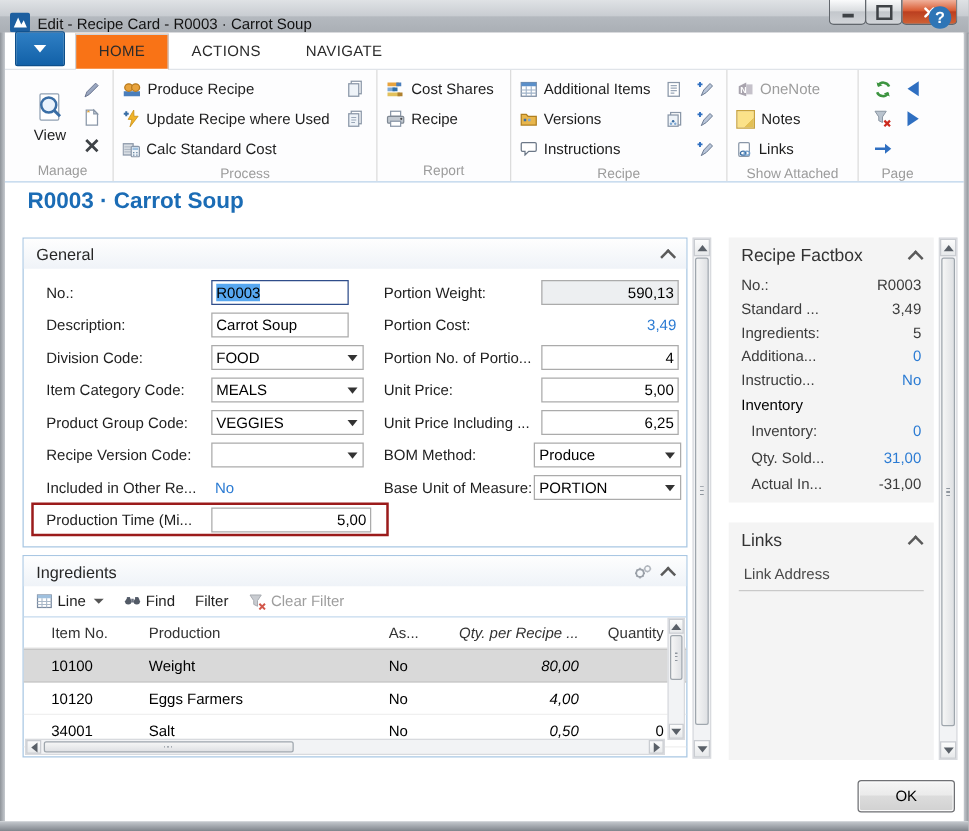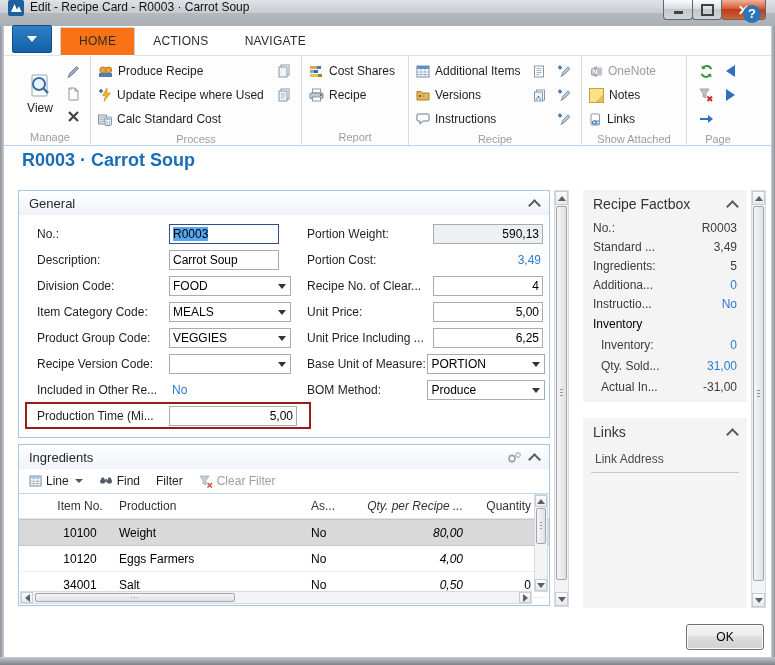--- a/index.html
+++ b/index.html
@@ -1,20 +1,20 @@
 <!DOCTYPE html>
 <html><head>
 <meta charset="utf-8">
 <style>
   html,body{margin:0;padding:0;background:#e8e8e8;font-family:"Liberation Sans",sans-serif;}
   .window{position:relative;width:775px;height:665px;background:#fff;box-shadow:0 0 0 1px #4d5257;overflow:hidden;}
   
   .titlebar{position:absolute;left:0;top:0;width:775px;height:26px;
     background:linear-gradient(#dfe2e5,#c9cdd2 48%,#b4b9bf 52%,#aaafb5);
-    border-bottom:1px solid #8f949a;display:flex;align-items:flex-start;}
+    border-bottom:1px solid #8f949a;display:flex;align-items:flex-end;}
   .frame-l{position:absolute;left:0;top:26px;width:4px;height:631px;background:linear-gradient(90deg,#8f949a,#c6cacf);}
   .frame-r{position:absolute;right:0;top:26px;width:4px;height:631px;background:linear-gradient(90deg,#c6cacf,#8f949a);}
   .frame-b{position:absolute;left:0;top:657px;width:775px;height:8px;background:linear-gradient(#c6cacf,#7e838a);}
   .client-bg{position:absolute;left:4px;top:26px;width:767px;height:631px;background:#fff;}
   .navlogo{width:16px;height:16px;margin:0 6px 0 8px;display:inline-block;}
   .title{font-size:12px;color:#121212;}
   .winbtns{position:absolute;left:664px;top:0;display:flex;}
   .wbtn{height:19px;border:1px solid #62676d;border-top:none;border-radius:0 0 4px 4px;margin-left:-1px;
     background:linear-gradient(#fafbfc,#dadde0 45%,#c3c7cc 50%,#d2d5d9);display:flex;align-items:center;justify-content:center;cursor:pointer;}
   .wbtn.min,.wbtn.max{width:28px;}
@@ -72,21 +72,21 @@
   .linkval{color:#2b7bd3;font-size:12px;cursor:pointer;}
   .novalbox{width:108px;font-size:12px;text-align:right;color:#2b7bd3;padding-right:4px;cursor:pointer;}
   .redbox{position:absolute;left:-12px;right:-6px;top:-4px;bottom:-3px;border:2px solid #9b1b1b;pointer-events:none;}
   .pt-field{width:120px;}
   
   .ing-toolbar{height:24px;display:flex;align-items:center;gap:16px;padding:0 10px;font-size:12px;color:#1f1f1f;border-bottom:1px solid #c5daee;}
   .titem{display:flex;align-items:center;gap:4px;cursor:pointer;white-space:nowrap;}
   .titem.disabled{color:#9e9e9e;cursor:default;}
   .tcaret{width:0;height:0;border-left:4px solid transparent;border-right:4px solid transparent;border-top:4px solid #555;margin-left:2px;}
   .tbl-head{height:24px;display:flex;align-items:center;padding-left:22px;font-size:12px;color:#333;border-bottom:1px solid #e3e3e3;}
-  .c-item{width:78px;text-align:center;}.c-desc{width:192px;}.c-as{width:36px;}.c-qty{width:116px;text-align:right;padding-right:6px;font-style:italic;}.c-quan{width:62px;text-align:right;overflow:hidden;white-space:nowrap;}
+  .c-item{width:78px;}.c-desc{width:192px;}.c-as{width:36px;}.c-qty{width:116px;text-align:right;padding-right:6px;font-style:italic;}.c-quan{width:62px;text-align:right;overflow:hidden;white-space:nowrap;}
   .irow{height:25px;display:flex;align-items:center;padding-left:22px;font-size:12px;color:#000;border-bottom:1px solid #f0f0f0;cursor:pointer;}
   .irow.selected{background:#d9d9d9;border-top:1px solid #c6c6c6;border-bottom:1px solid #c6c6c6;}
   
   .sb{position:absolute;background:#f2f3f5;border:1px solid #d8dade;box-sizing:border-box;}
   .sb-btn{position:absolute;display:flex;align-items:center;justify-content:center;cursor:pointer;background:linear-gradient(#fcfcfc,#e7e9eb);border:1px solid #c9ccd1;box-sizing:border-box;}
   .ar-u{width:0;height:0;border-left:4px solid transparent;border-right:4px solid transparent;border-bottom:5px solid #5a6068;}
   .ar-d{width:0;height:0;border-left:4px solid transparent;border-right:4px solid transparent;border-top:5px solid #5a6068;}
   .ar-l{width:0;height:0;border-top:4px solid transparent;border-bottom:4px solid transparent;border-right:5px solid #5a6068;}
   .ar-r{width:0;height:0;border-top:4px solid transparent;border-bottom:4px solid transparent;border-left:5px solid #5a6068;}
   .vthumb{position:absolute;left:1px;right:1px;background:linear-gradient(90deg,#f6f6f6,#dfe1e4);border:1px solid #9fa6ad;border-radius:2px;cursor:grab;}
@@ -483,47 +483,47 @@
             <span class="glab">Portion Weight:</span>
           <span class="gfield num disabled">
               <span>590,13</span>
             </span>
           </div>
         <div class="grow">
             <span class="glab">Portion Cost:</span>
           <span class="novalbox">3,49</span>
           </div>
         <div class="grow">
-            <span class="glab">Recipe No. of Clear...</span>
+            <span class="glab">Portion No. of Portio...</span>
           <span class="gfield num">
               <span>4</span>
             </span>
           </div>
         <div class="grow">
             <span class="glab">Unit Price:</span>
           <span class="gfield num">
               <span>5,00</span>
             </span>
           </div>
         <div class="grow">
             <span class="glab">Unit Price Including ...</span>
           <span class="gfield num">
               <span>6,25</span>
             </span>
           </div>
         <div class="grow">
+            <span class="glab">BOM Method:</span>
+          <span class="gfield dd">
+              <span>Produce</span>
+            </span>
+          </div>
+        <div class="grow">
             <span class="glab">Base Unit of Measure:</span>
           <span class="gfield dd">
               <span>PORTION</span>
-            </span>
-          </div>
-        <div class="grow">
-            <span class="glab">BOM Method:</span>
-          <span class="gfield dd">
-              <span>Produce</span>
             </span>
           </div>
       </div>
     </div>
   </div>
 
   <div class="fasttab" style="top:444px;height:162px;">
     <div class="ft-head">
       <span>Ingredients</span>
       <span style="margin-left:auto;display:flex;align-items:center;gap:8px;">

